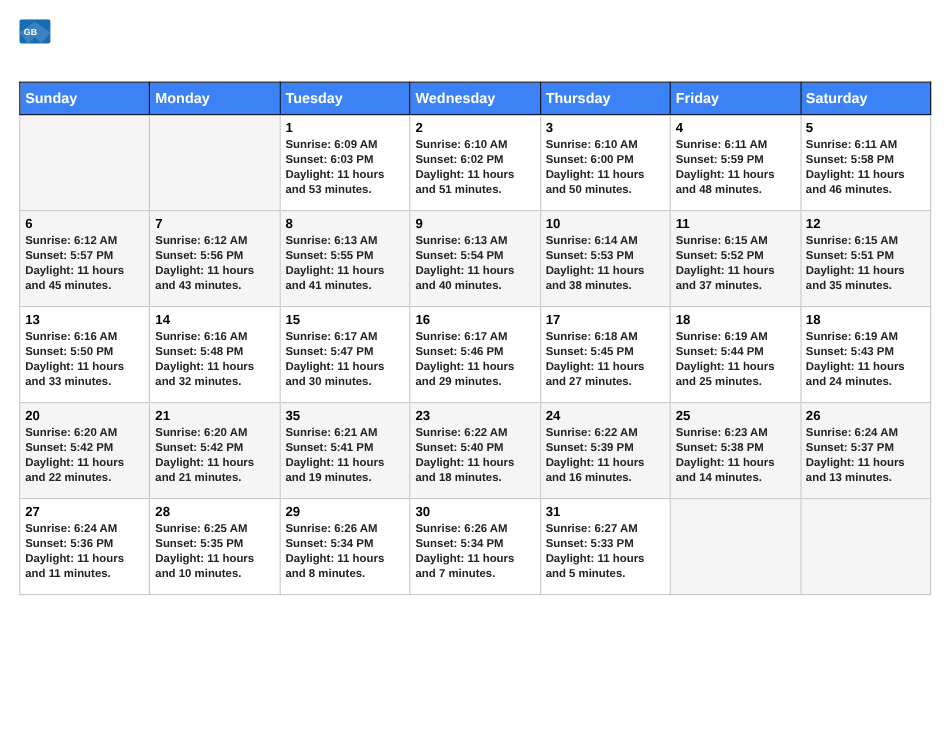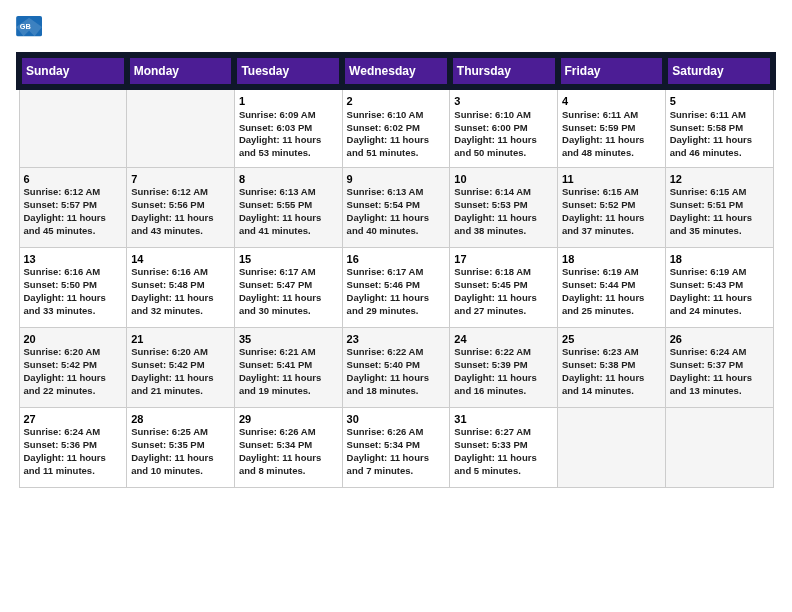--- a/index.html
+++ b/index.html
@@ -7,21 +7,21 @@
       font-family: Arial, sans-serif;
       background: #fff;
       width: 792px;
       min-height: 612px;
       padding: 16px;
     }
     .header {
       display: flex;
       align-items: flex-start;
       justify-content: space-between;
-      margin-bottom: 12px;
+      margin-bottom: 28px;
     }
     .logo {
       display: flex;
       align-items: center;
       gap: 4px;
     }
     .logo-text {
       font-size: 18px;
       font-weight: bold;
       color: #333;
@@ -46,27 +46,27 @@
     .location {
       font-size: 16px;
       color: #444;
     }
     table {
       width: 100%;
       border-collapse: collapse;
       font-size: 10.5px;
     }
     thead tr th {
-      background-color: #4c1d95;
+      background-color: #3b82f6;
       color: #fff;
       padding: 6px 4px;
       text-align: left;
       font-size: 12px;
       font-weight: bold;
-      border: 6px solid #0f172a;
+      border: 1px solid #0f172a;
     }
     tbody tr td {
       border: 1px solid #ccc;
       vertical-align: top;
       padding: 4px 4px;
       width: 14.28%;
       height: 80px;
       background: #fff;
       line-height: 1.35;
     }

